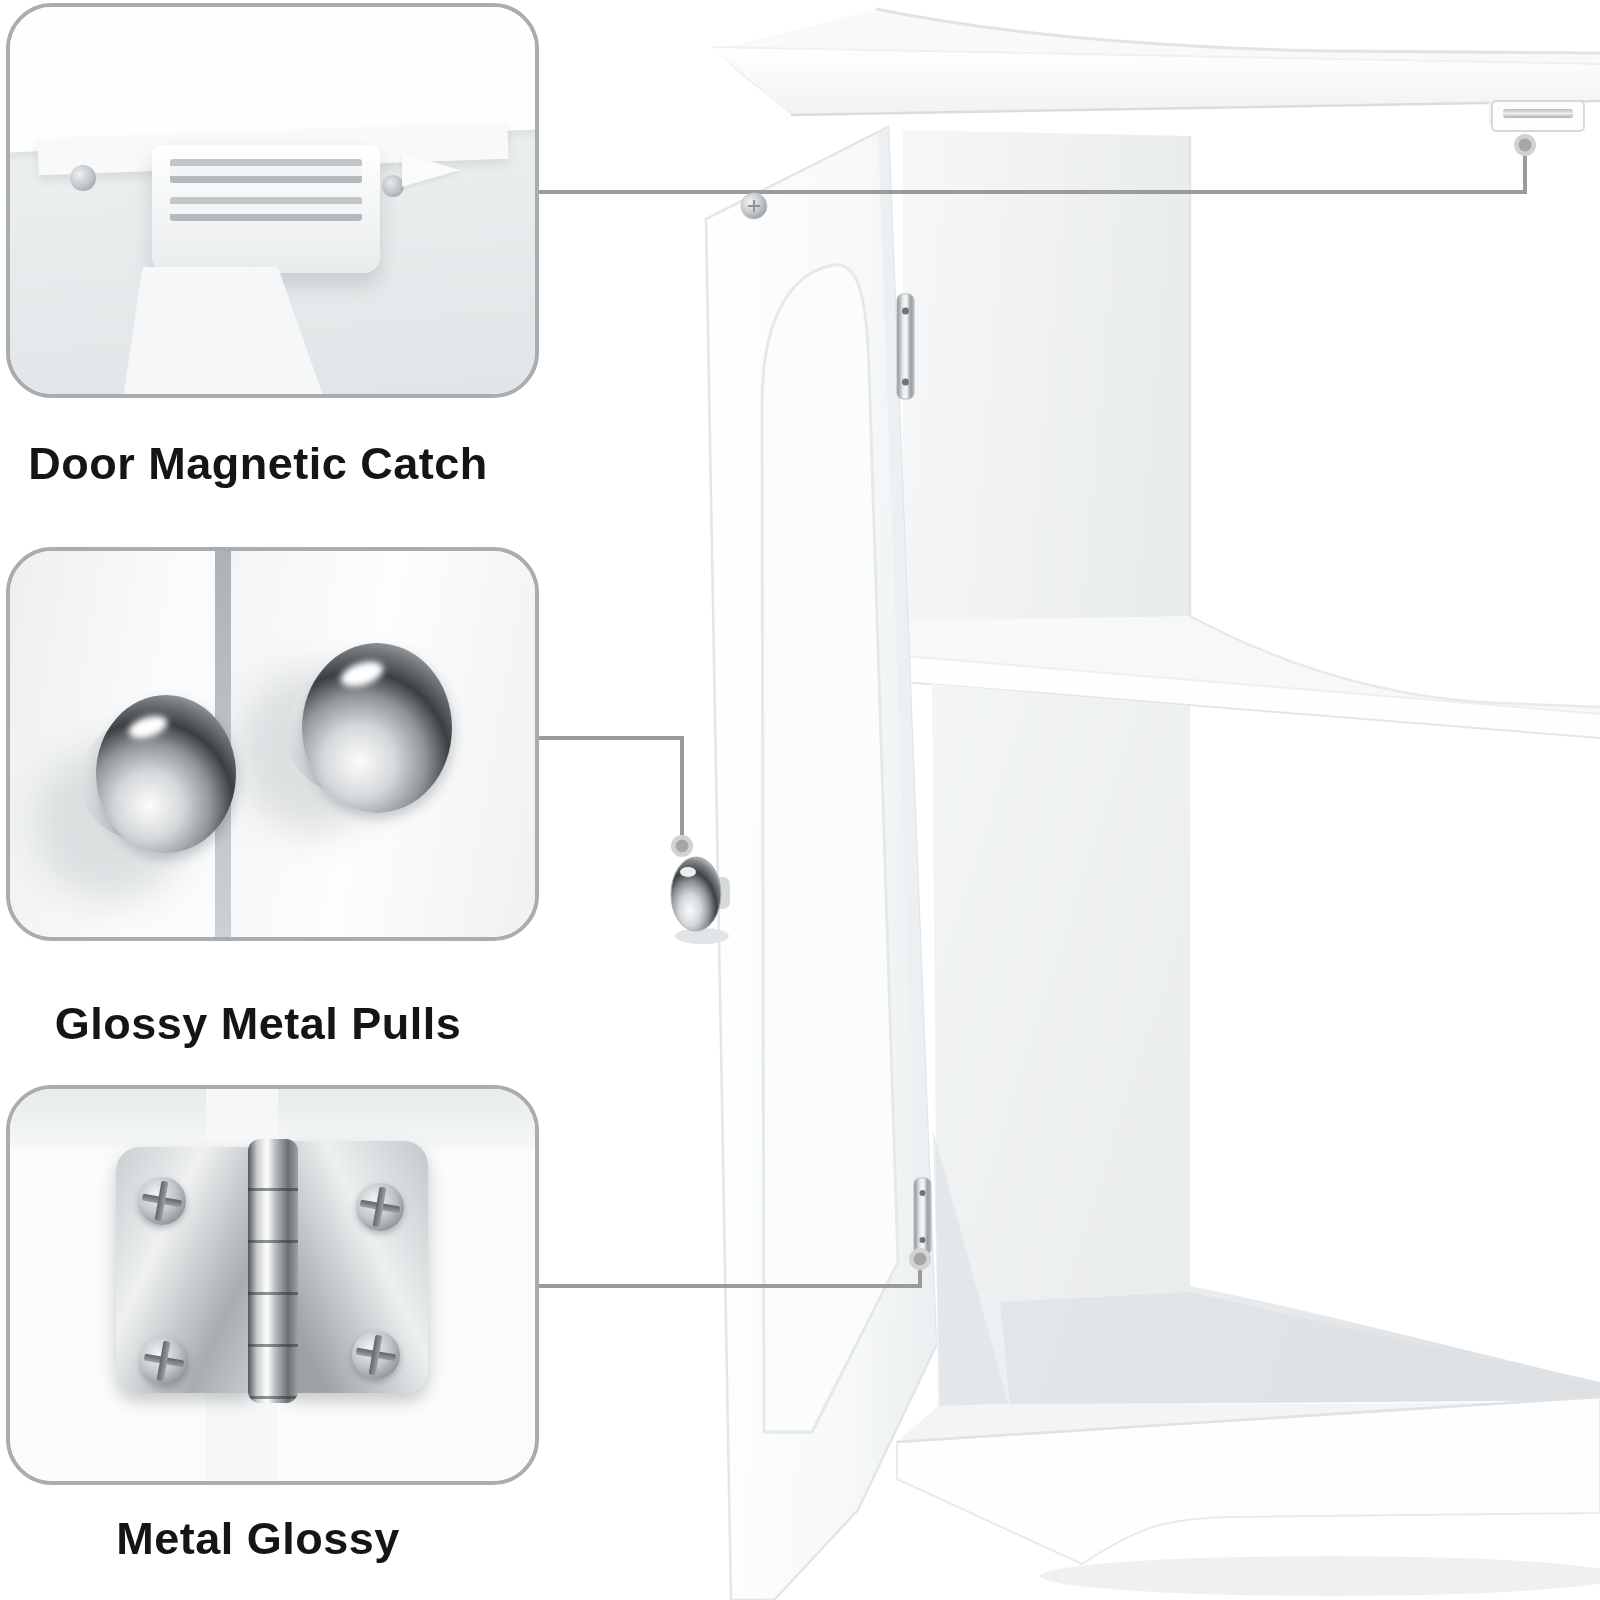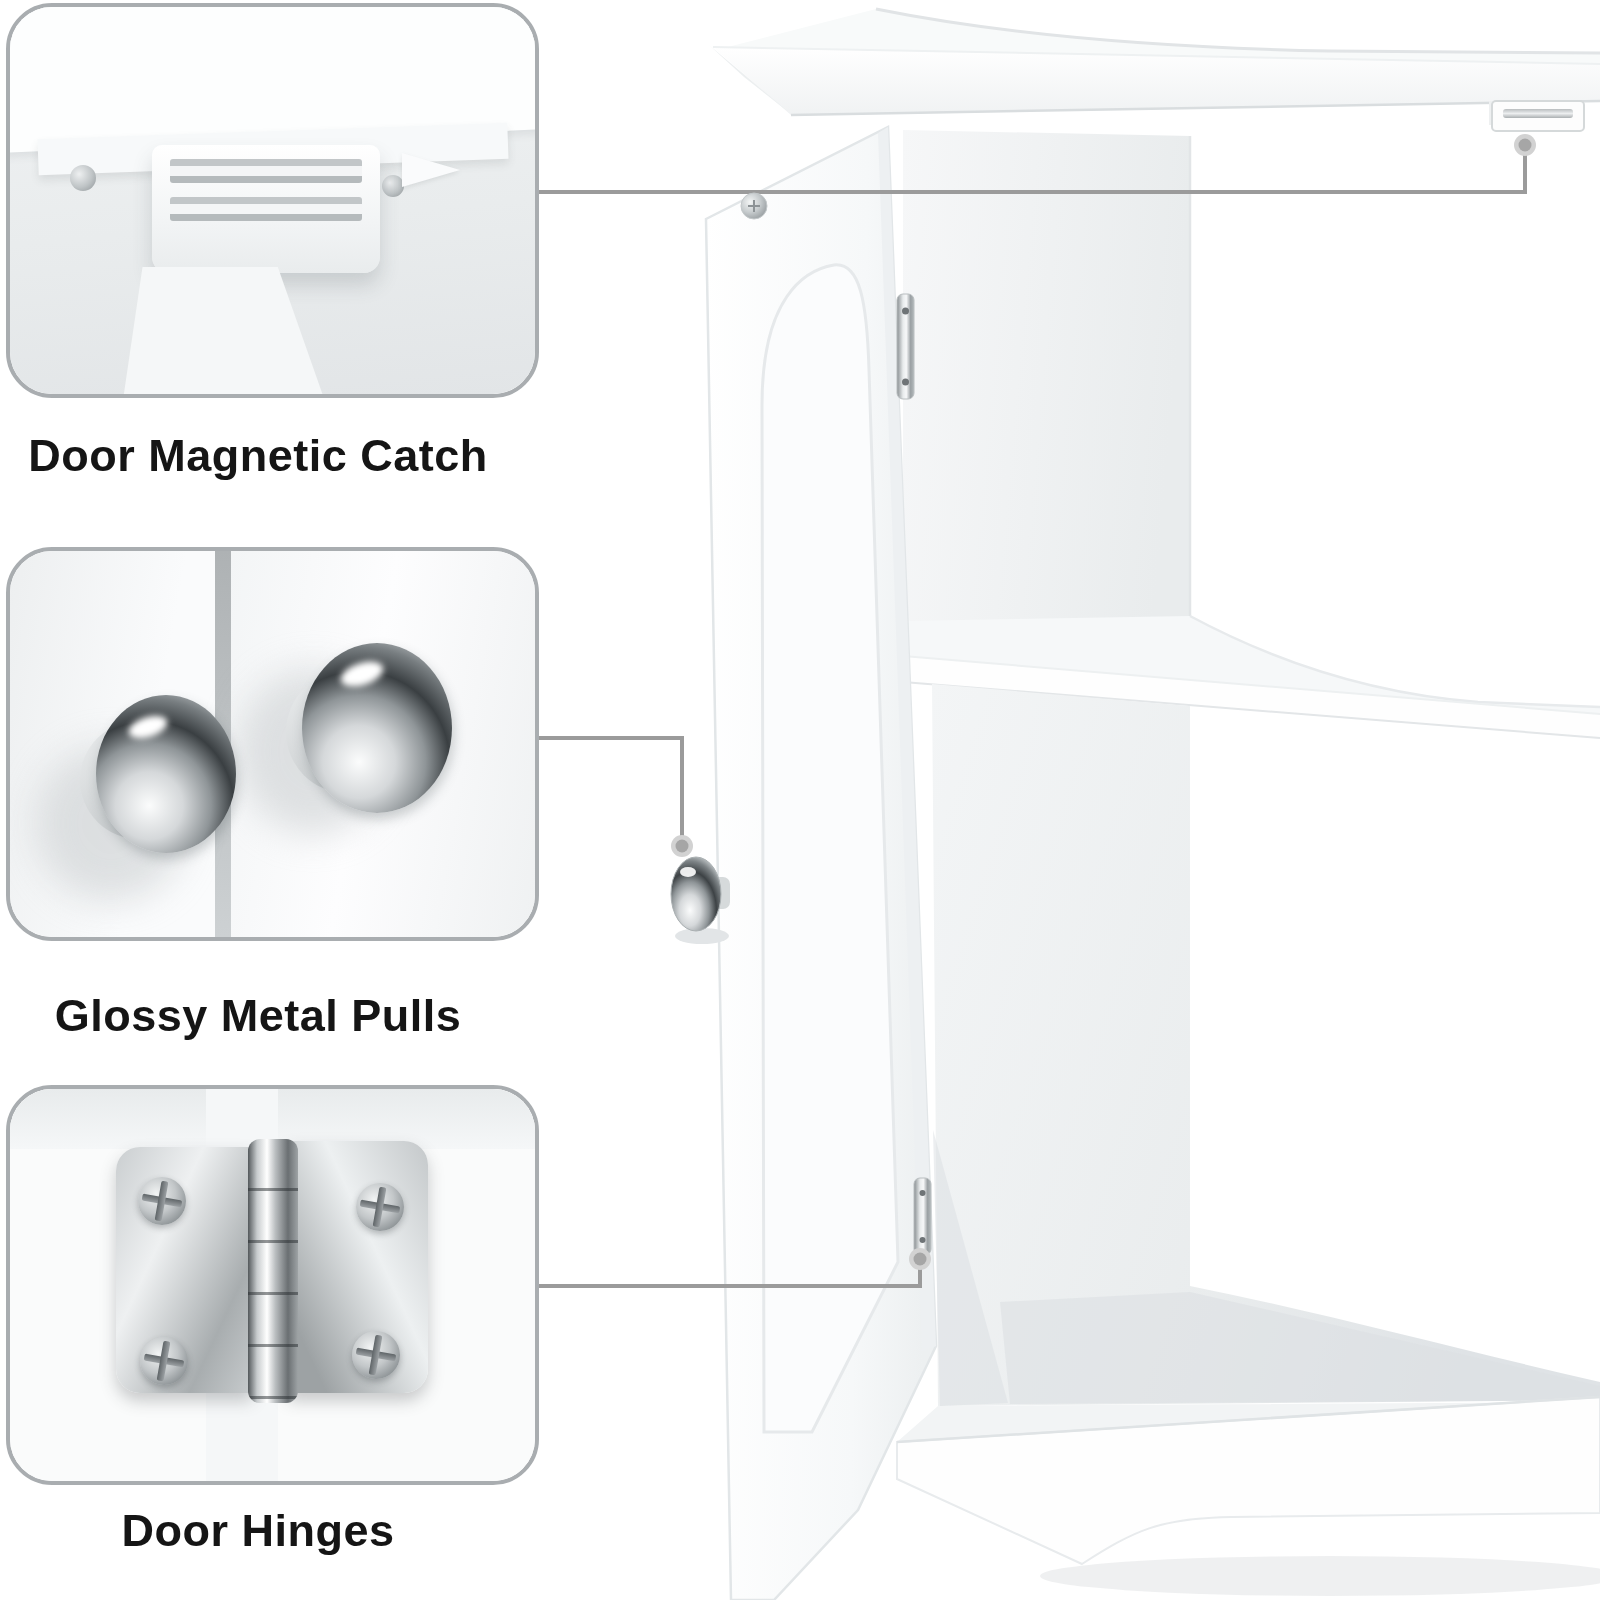--- a/index.html
+++ b/index.html
@@ -11,21 +11,21 @@
   
   .inset{
     position:absolute;left:6px;width:533px;box-sizing:border-box;
     border:4px solid #a9adb0;border-radius:46px;overflow:hidden;background:#fff;
   }
   #inset-catch{top:3px;height:395px;}
   #inset-pulls{top:547px;height:394px;}
   #inset-hinges{top:1085px;height:400px;}
   .caption{
     position:absolute;left:258px;transform:translateX(-50%);
-    font-size:45px;font-weight:600;color:#151515;letter-spacing:0.5px;white-space:nowrap;
+    font-size:45px;font-weight:600;color:#151515;letter-spacing:0.5px;white-space:nowrap;margin-top:8px;
   }
   #cap-catch{top:430px;}
   #cap-pulls{top:990px;text-align:center;}
   #cap-hinges{top:1505px;}
   .abs{position:absolute;}
   
   .c-bg{inset:0;background:linear-gradient(175deg,#f1f3f4 0%,#e9eced 55%,#e2e5e7 100%);}
   .c-board{top:-34px;left:-24px;right:-24px;height:168px;background:#fdfefe;
     transform:rotate(-2.5deg);box-shadow:0 4px 8px rgba(70,80,85,.10);}
   .c-rail{top:124px;left:28px;width:470px;height:36px;background:#f7f9fa;
@@ -265,15 +265,15 @@
       <div class="abs h-barrel"></div>
       <div class="abs ph p1"></div>
       <div class="abs ph p2"></div>
       <div class="abs ph p3"></div>
       <div class="abs ph p4"></div>
     </div>
   </div>
 
   <div class="caption" id="cap-catch">Door Magnetic Catch</div>
   <div class="caption" id="cap-pulls">Glossy Metal Pulls</div>
-  <div class="caption" id="cap-hinges">Door Hinges</div>
+  <div class="caption" id="cap-hinges">Metal Glossy</div>
 
 </div>
 
 </body></html>

